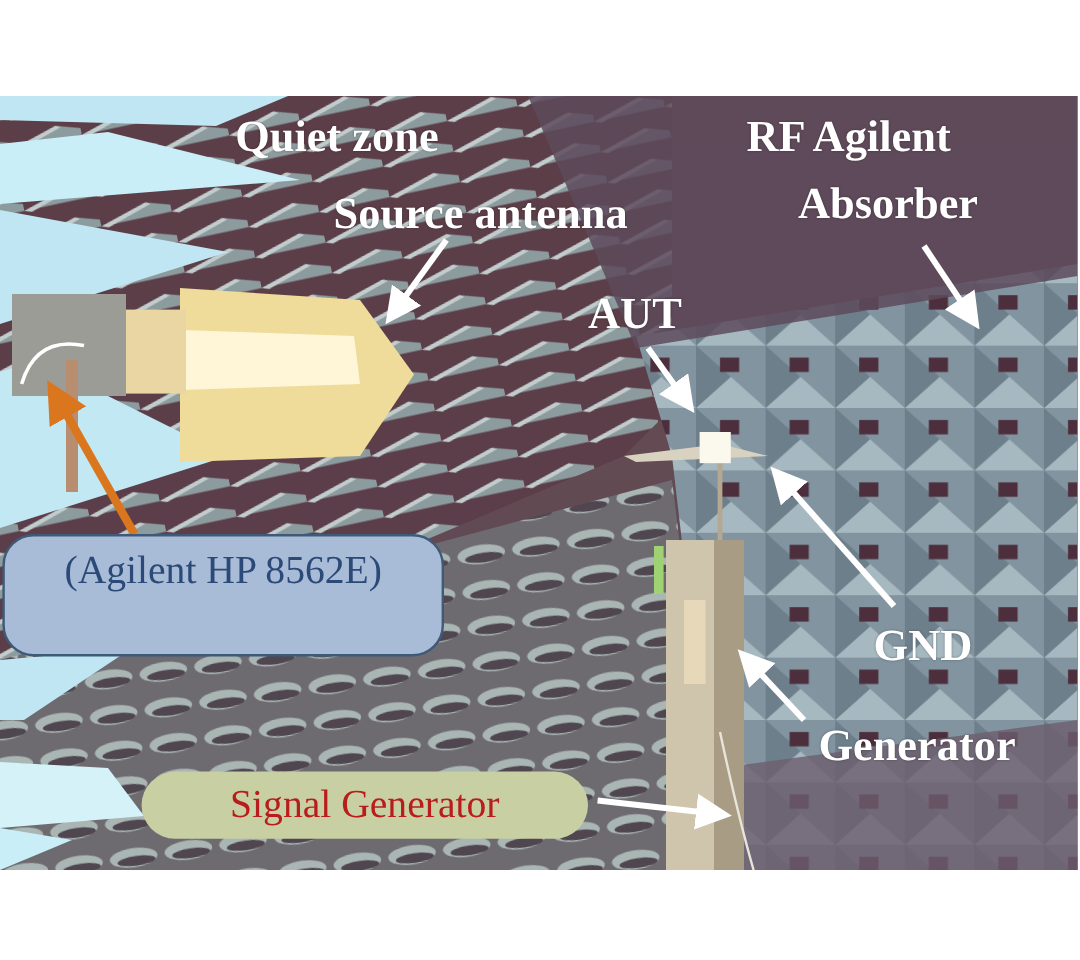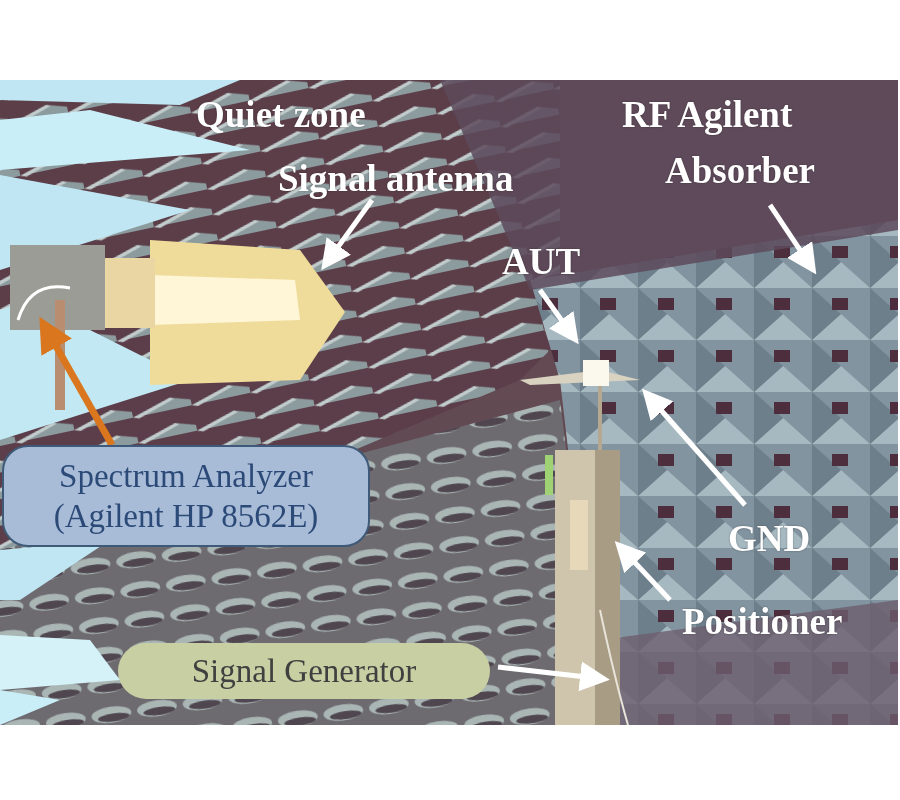--- a/index.html
+++ b/index.html
@@ -16,21 +16,21 @@
     white-space: nowrap; text-shadow: 0 0 2px rgba(0,0,0,0.35); font-family: Liberation Serif, serif;
   }
   .callout-blue {
     position: absolute; left: 2px; top: 445px; width: 368px; height: 102px;
     background: #a9bcd7; border: 2px solid #3e5a78; border-radius: 26px; box-sizing: border-box;
     color: #2c4a78; font-size: 33px; line-height: 40px; text-align: center; padding-top: 9px;
   }
   .callout-green {
     position: absolute; left: 118px; top: 643px; width: 372px; height: 56px;
     background: #c8cfa2; border-radius: 28px;
-    color: #404040; font-size: 33px; line-height: 56px; text-align: center;
+    color: #b91c1c; font-size: 33px; line-height: 56px; text-align: center;
   }
   .overlay { position: absolute; left: 0; top: 0; width: 900px; height: 800px; pointer-events: none; }
 </style>
 </head>
 <body>
 
 <div class="photo">
   <svg class="scene" viewBox="0 0 898 645">
     <defs>
       <linearGradient id="ceil" x1="0" y1="0" x2="0" y2="1">
@@ -128,26 +128,25 @@
   </g>
   <g>
     <line x1="498" y1="667" x2="595" y2="678" stroke="#fff" stroke-width="5" marker-end="url(#wh)"></line>
   </g>
   <g>
     <line x1="112" y1="445" x2="48" y2="332" stroke="#d9761e" stroke-width="7" marker-end="url(#or)"></line>
   </g>
 </svg>
 
 <div class="label-white" style="left:196px; top:96px;">Quiet zone</div>
-<div class="label-white" style="left:278px; top:160px;">Signal antenna</div>
+<div class="label-white" style="left:278px; top:160px;">Source antenna</div>
 <div class="label-white" style="left:622px; top:96px;">RF Agilent</div>
 <div class="label-white" style="left:665px; top:152px;">Absorber</div>
-<div class="label-white" style="left:490px; top:243px;margin-left:12px;">AUT</div>
+<div class="label-white" style="left:490px; top:243px;">AUT</div>
 <div class="label-white" style="left:694px; top:520px;margin-left:34px;">GND</div>
-<div class="label-white" style="left:682px; top:603px;">Positioner</div>
+<div class="label-white" style="left:682px; top:603px;">Generator</div>
 
 <div class="callout-blue">
-  <div>Spectrum Analyzer</div>
   <div>(Agilent HP 8562E)</div>
 </div>
 <div class="callout-green">
   <span>Signal Generator</span>
 </div>
 
 </body></html>

